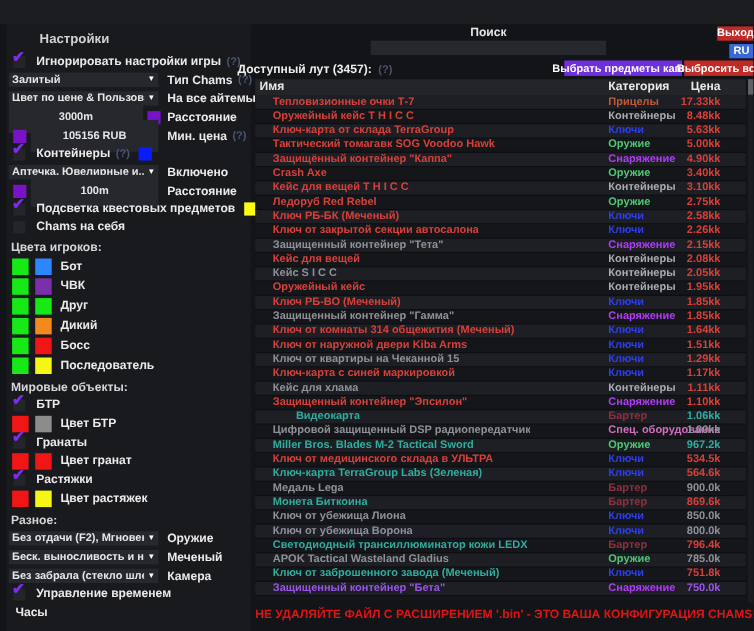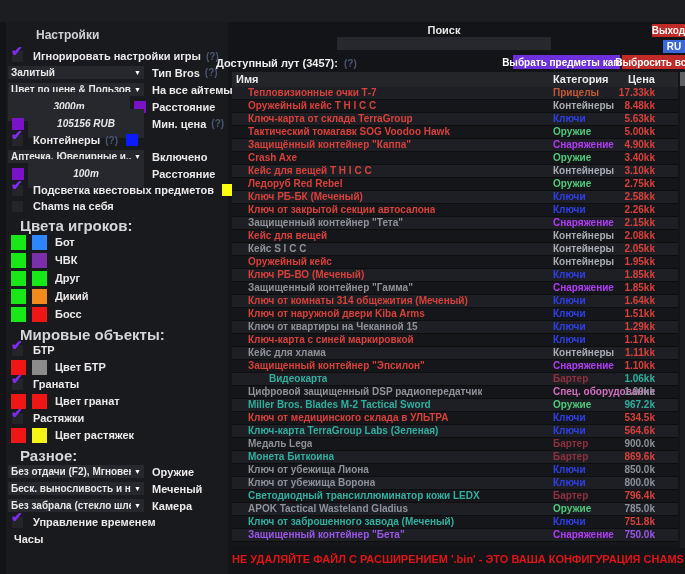--- a/index.html
+++ b/index.html
@@ -18,23 +18,23 @@
   .sb-row.colorrow{height:18px;}
   .sb-row.checkbox{height:16px;}
   .ctrl{width:138px;display:flex;align-items:center;flex:none;}
   .lbl{font-size:11px;margin-left:6px;white-space:nowrap;color:#eceaea;}
   .hint{color:#4b5574;font-size:10px;margin-left:5px;}
   .cb{width:11px;height:11px;background:#232529;margin:0 6px 0 4px;position:relative;flex:none;}
   .cb .mark{position:absolute;left:-1px;top:-7px;color:#7e2cf0;font-size:14px;line-height:14px;}
   .sel{width:136px;height:13px;background:#26282d;font-size:10px;padding:0 3px;display:flex;justify-content:space-between;align-items:center;flex:none;box-sizing:border-box;}
   .sel .val{white-space:nowrap;overflow:hidden;max-width:120px;}
   .arrow{font-size:7px;color:#ffffff;flex:none;margin-left:2px;}
-  .inp{height:29px;background:#26282d;font-size:10px;display:flex;align-items:center;justify-content:center;flex:none;box-sizing:border-box;font-style:italic;}
+  .inp{height:29px;background:#26282d;font-size:10px;display:flex;align-items:center;justify-content:center;flex:none;box-sizing:border-box;}
   .swatch{width:12px;height:12px;flex:none;}
-  .sectlbl{font-size:15px;color:#d6d6d8;margin-left:12px;}
+  .sectlbl{font-size:11px;color:#d6d6d8;margin-left:2px;}
   .colorrow .sw{width:15px;height:15px;flex:none;margin-right:6px;}
   .colorrow .sw.first{margin-left:3px;}
   .colorrow .lbl{margin-left:2px;}
 
   
   .search-label{position:absolute;left:337px;top:24px;width:214px;text-align:center;font-size:11px;color:#e6e6e6;}
   .search-input{position:absolute;left:337px;top:37px;width:214px;height:13px;background:#26282d;}
   .btn{position:absolute;display:flex;align-items:center;justify-content:center;font-size:10px;color:#fff;white-space:nowrap;}
   .btn-exit{left:652px;top:24px;width:33px;height:13px;background:#c02a27;}
   .btn-ru{left:663px;top:40px;width:22px;height:13px;background:#3a67d9;}
@@ -79,21 +79,21 @@
         <span class="lbl" style="margin-left: 4px;">Игнорировать настройки игры</span>
         <span class="hint">(?)</span>
       </div>
       <div class="sb-row select">
         <div class="ctrl">
           <div class="sel">
             <span class="val">Залитый</span>
             <span class="arrow">▼</span>
           </div>
         </div>
-        <span class="lbl">Тип Bros</span>
+        <span class="lbl">Тип Chams</span>
         <span class="hint">(?)</span>
       </div>
       <div class="sb-row select">
         <div class="ctrl">
           <div class="sel">
             <span class="val">Цвет по цене &amp; Пользователь</span>
             <span class="arrow">▼</span>
           </div>
         </div>
         <span class="lbl">На все айтемы</span>
@@ -168,20 +168,25 @@
       </div>
       <div class="sb-row colorrow">
         <div class="sw first" style="background: rgb(22, 233, 22);"></div>
         <div class="sw" style="background: rgb(242, 138, 30);"></div>
         <span class="lbl">Дикий</span>
       </div>
       <div class="sb-row colorrow">
         <div class="sw first" style="background: rgb(22, 233, 22);"></div>
         <div class="sw" style="background: rgb(240, 22, 22);"></div>
         <span class="lbl">Босс</span>
+      </div>
+      <div class="sb-row colorrow">
+        <div class="sw first" style="background: rgb(22, 233, 22);"></div>
+        <div class="sw" style="background: rgb(245, 245, 22);"></div>
+        <span class="lbl">Последователь</span>
       </div>
       <div class="sb-row section">
         <span class="sectlbl">Мировые объекты:</span>
       </div>
       <div class="sb-row checkbox">
         <div class="cb">
           <span class="mark">✔</span>
         </div>
         <span class="lbl" style="margin-left: 4px;">БТР</span>
       </div>

